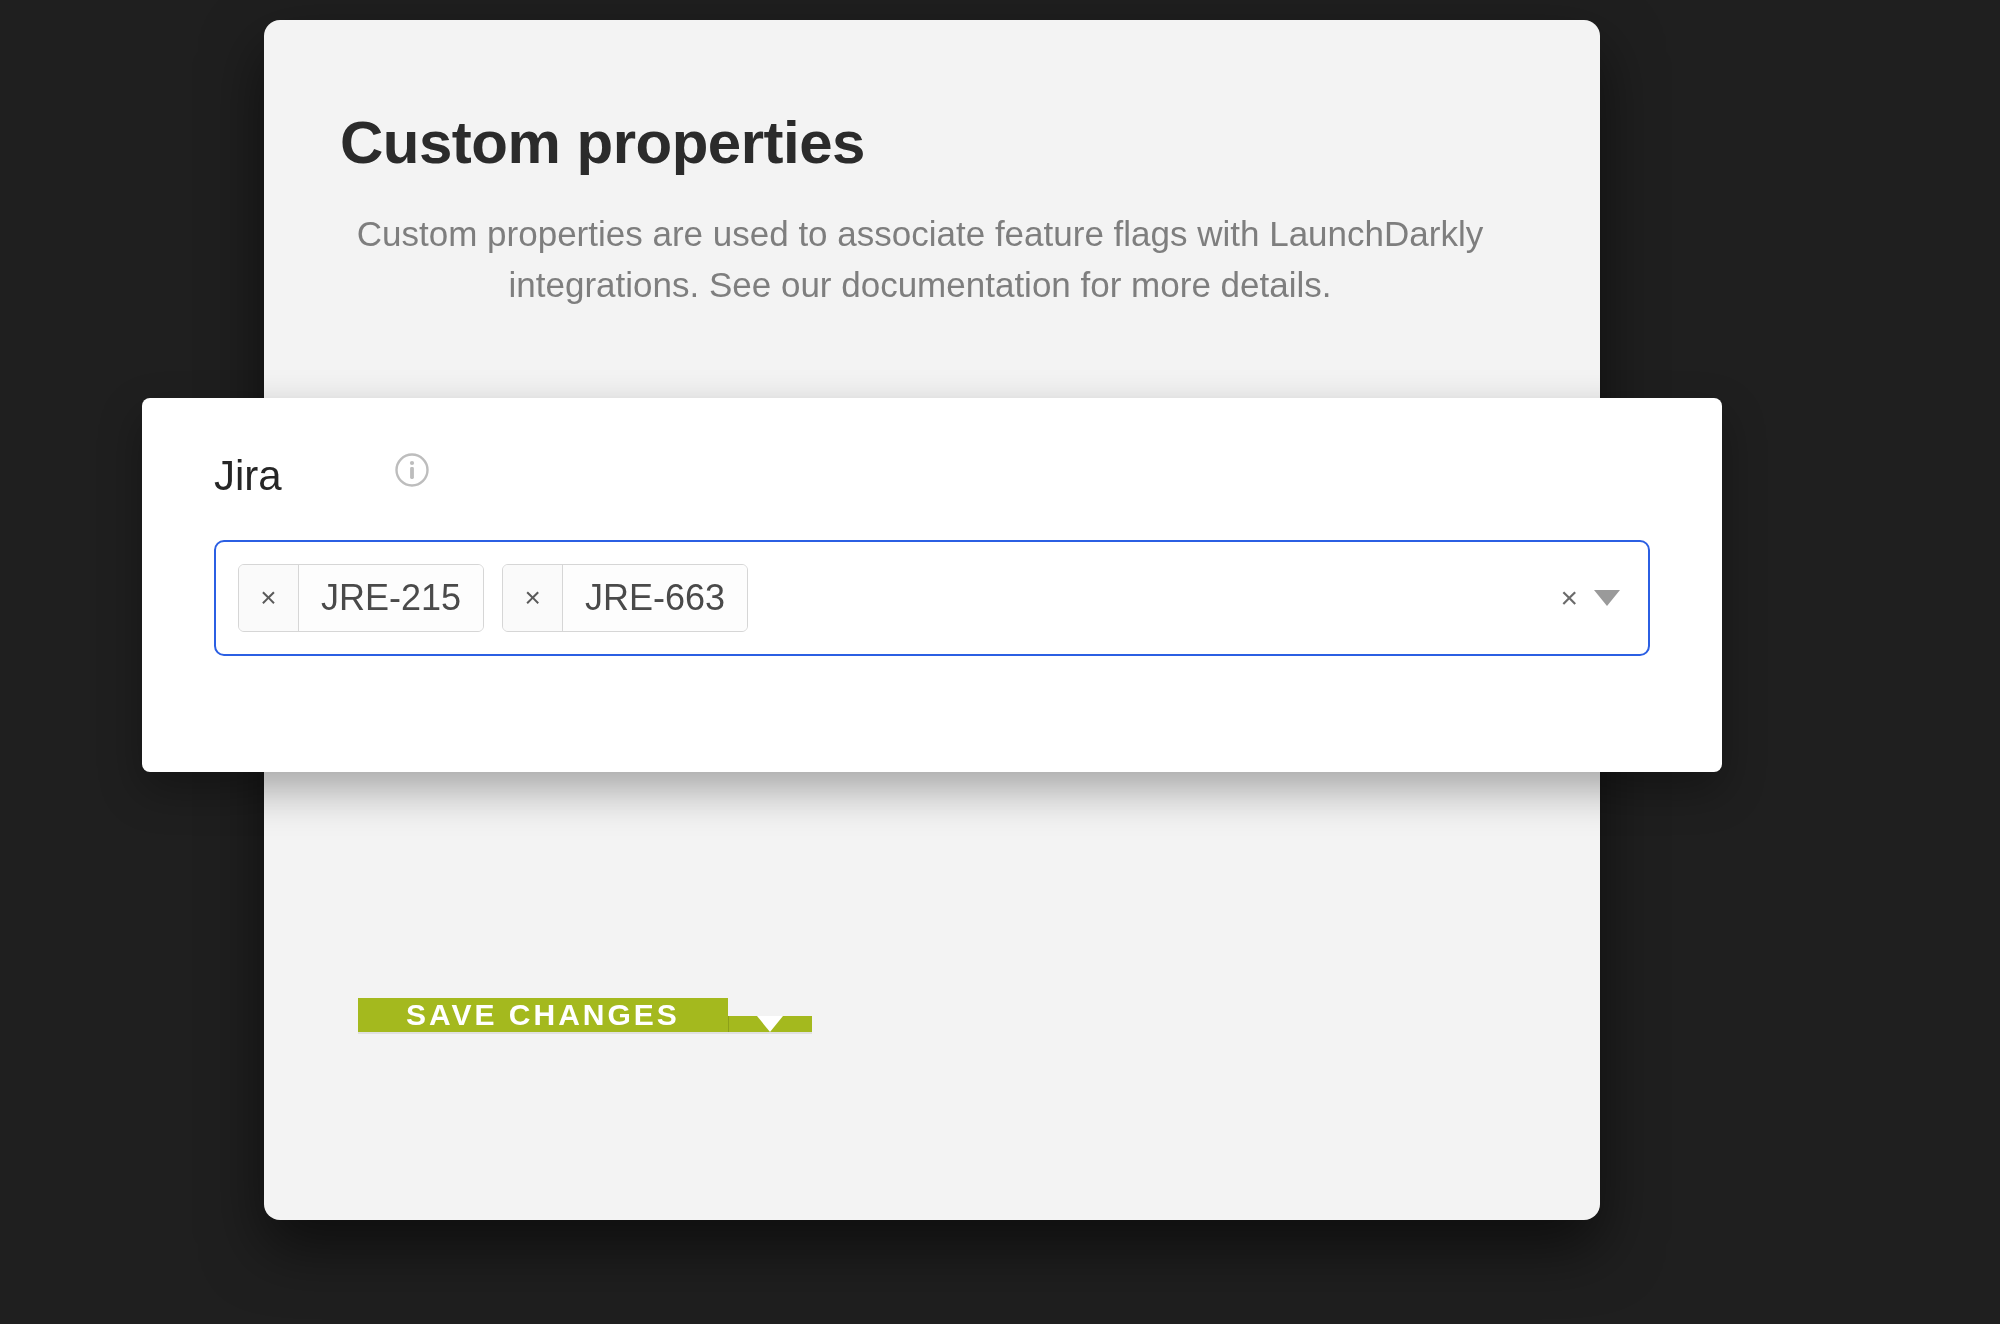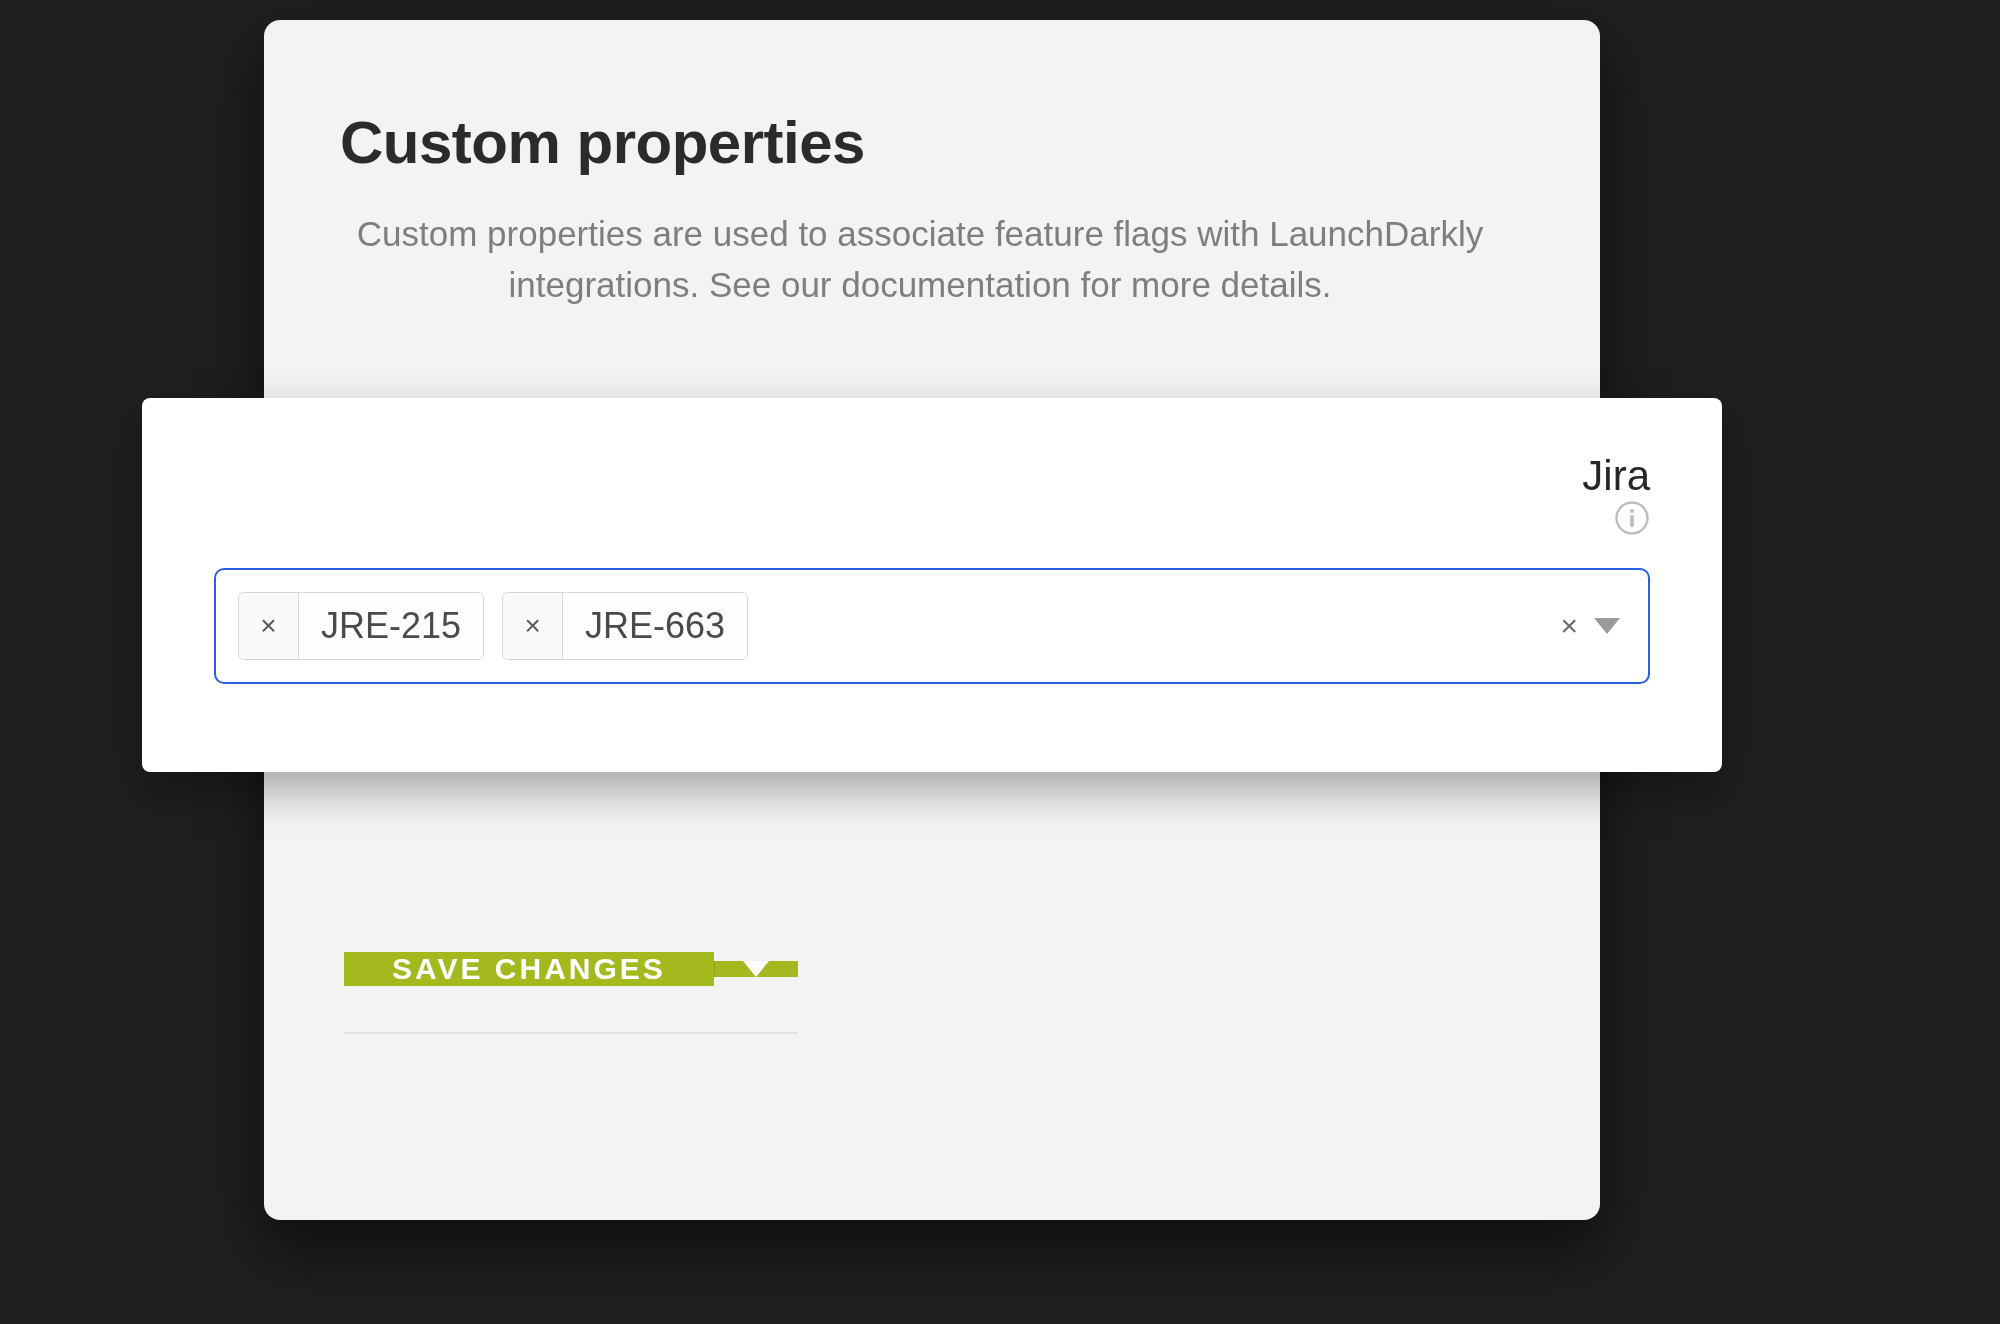--- a/index.html
+++ b/index.html
@@ -46,23 +46,22 @@
       top: 398px;
       width: 1580px;
       height: 374px;
       background: #ffffff;
       border-radius: 8px;
       box-shadow: 0 18px 44px rgba(0,0,0,0.32);
       padding: 54px 72px 60px 72px;
     }
     .field-row {
       display: flex;
-      align-items: flex-end;
-      margin-bottom: 32px;
-      flex-direction: column;
+      align-items: flex-start;
+      margin-bottom: 40px;
     }
     .field-label {
       font-size: 42px;
       color: #262626;
       font-weight: 400;
     }
     .info-icon {
       margin-left: 112px;
       width: 36px;
       height: 36px;
@@ -129,24 +128,24 @@
     }
     .dropdown-toggle {
       display: inline-flex;
       align-items: center;
       justify-content: center;
       cursor: pointer;
     }
     .dropdown-toggle svg { display: block; }
     .save-row {
       position: absolute;
-      left: 80px;
+      left: 94px;
       top: 886px;
       display: flex;
-      align-items: center;
+      align-items: flex-end;
       height: 126px;
       box-shadow: 0 2px 0 rgba(0,0,0,0.08);
     }
     .save-btn {
       background: #a4b91e;
       color: #ffffff;
       font-size: 30px;
       font-weight: 700;
       letter-spacing: 3px;
       border: none;

